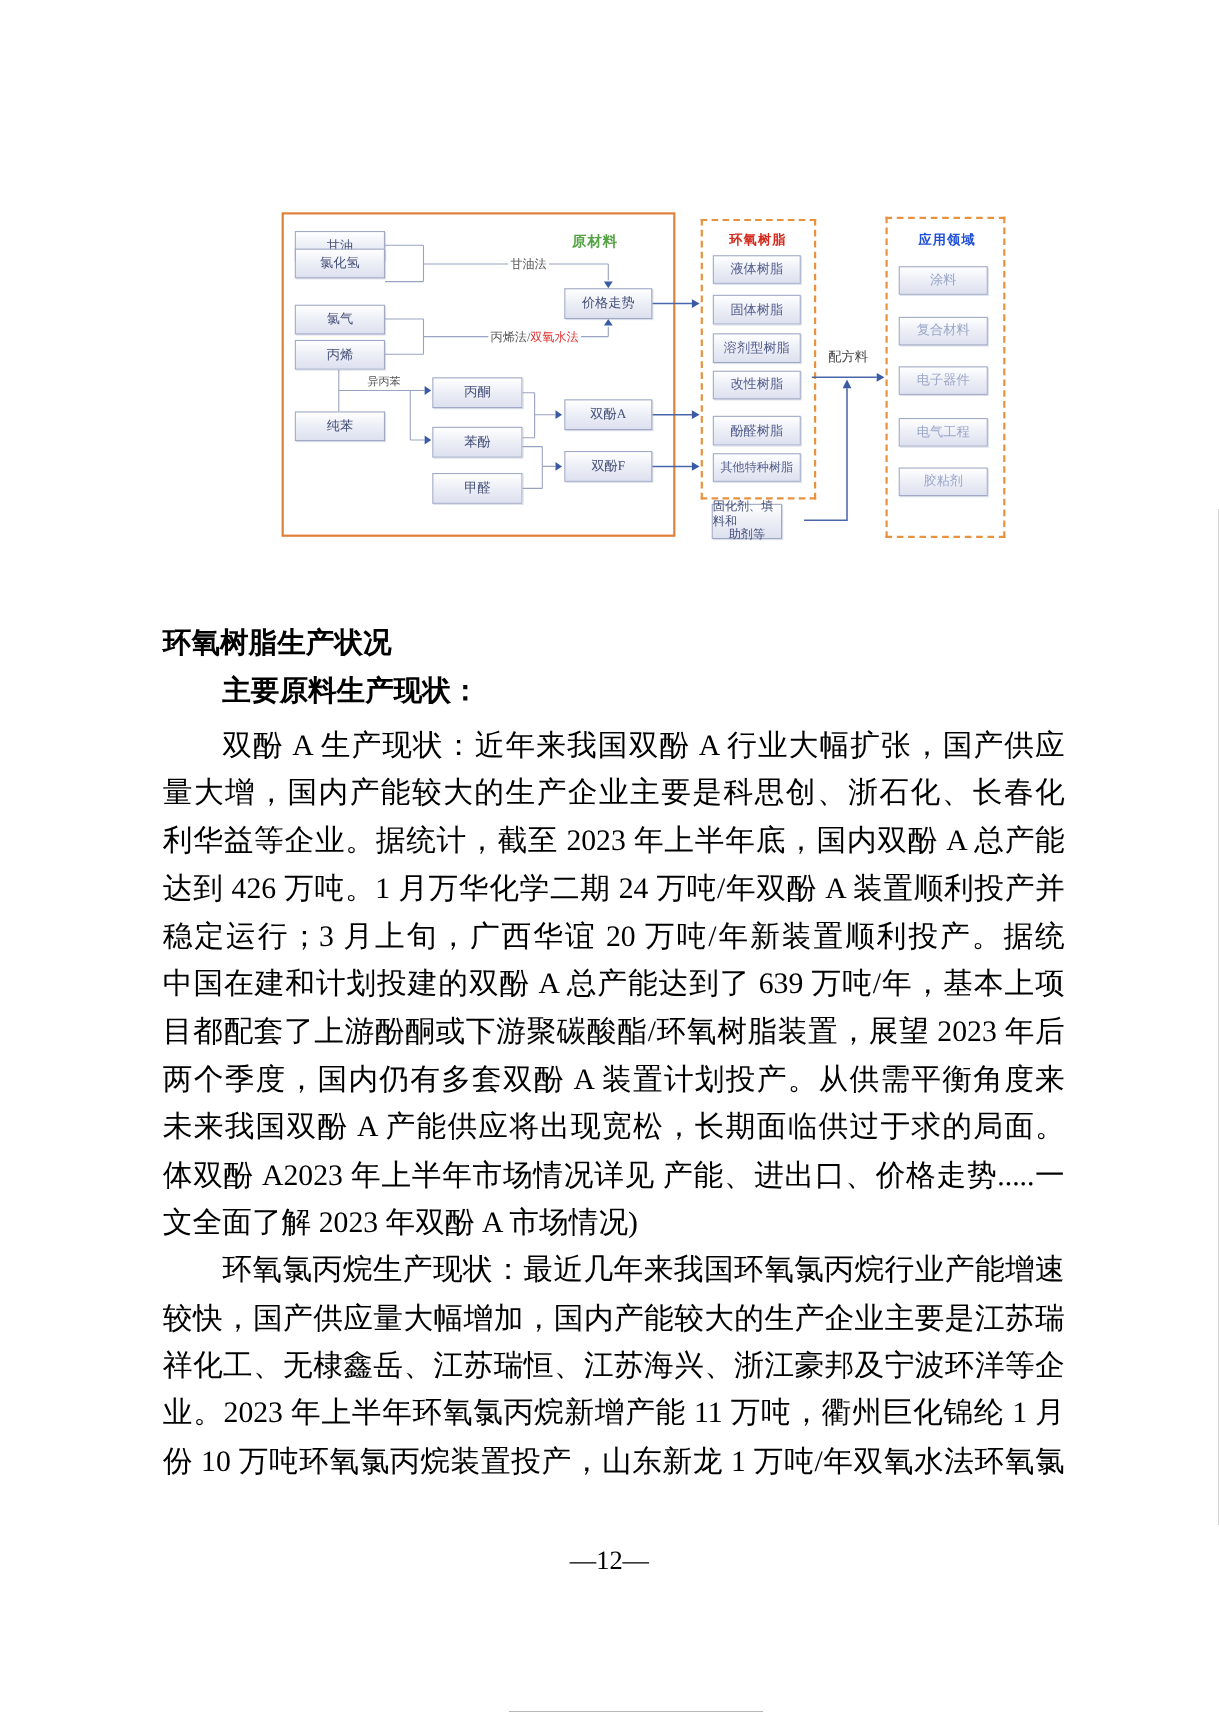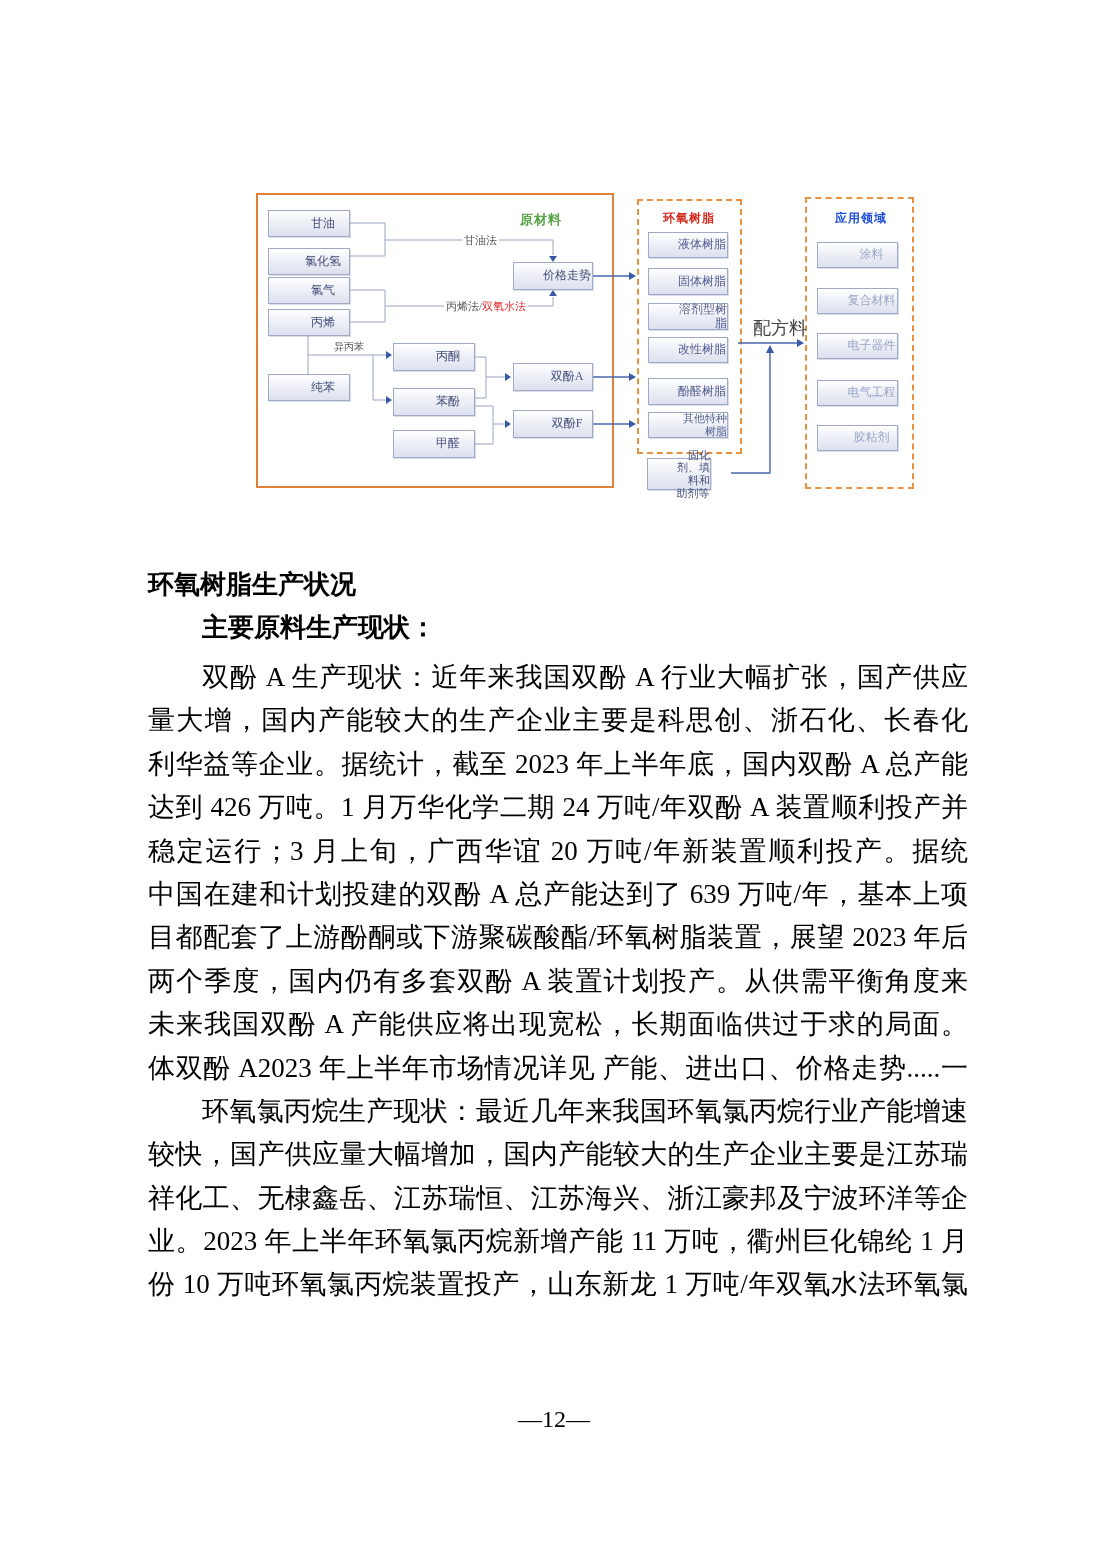--- a/index.html
+++ b/index.html
@@ -15,23 +15,22 @@
   .grp-title{position:absolute;font-weight:bold;font-size:13px;letter-spacing:1px;}
   .dsvg{position:absolute;left:0;top:0;pointer-events:none;}
   .ln{stroke:#9aa3c2;stroke-width:1;fill:none;}
   .lnd{stroke:#4a66aa;stroke-width:1.4;fill:none;}
   .ah{fill:#3b5aa5;stroke:none;}
   .dbox{
     position:absolute;box-sizing:border-box;
     background:linear-gradient(180deg,#ffffff 0%,#eef0f7 45%,#dde1ef 100%);
     border:1px solid #a0a9c6;
     display:flex;align-items:center;justify-content:center;
-    font-size:12px;color:#454f78;line-height:1.15;text-align:right;
+    font-size:12px;color:#454f78;line-height:1.15;text-align:left;
     box-shadow:1px 1px 0 rgba(150,160,190,.35);
-    padding-left:28px;
   }
   .dbox.mid{color:#545e8e;}
   .dbox.faint{color:#9aa6c8;}
   .dbox.small{font-size:11px;}
   .edge-label{position:absolute;font-size:11px;color:#555;background:#fff;padding:0 2px;white-space:nowrap;}
   .edge-label.noline{background:transparent;}
   .red-txt{color:#e03030;}
   
   .h-main{position:absolute;left:148px;top:567px;font-size:26px;font-weight:bold;color:#000;}
   .h-sub{position:absolute;left:202px;top:610px;font-size:26px;font-weight:bold;color:#000;}
@@ -74,21 +73,21 @@
       <polygon class="ah" points="629,420 629,428 636,424"></polygon>
       <polygon class="ah" points="797,339 797,347 804,343"></polygon>
       <polygon class="ah" points="766,353 774,353 770,345"></polygon>
     </svg>
 
     <div class="grp-title" style="left:520px;top:211px;color:#53a343;">原材料</div>
     <div class="grp-title" style="left:663px;top:210px;color:#d42a1e;font-size:12px;">环氧树脂</div>
     <div class="grp-title" style="left:835px;top:210px;color:#1d4ed8;font-size:12px;">应用领域</div>
 
     <div class="dbox" style="left:268px;top:210px;width:82px;height:27px;">甘油</div>
-    <div class="dbox" style="left:268px;top:248px;width:82px;height:27px;">氯化氢</div>
+    <div class="dbox" style="left:268px;top:226px;width:82px;height:27px;">氯化氢</div>
     <div class="dbox" style="left:268px;top:277px;width:82px;height:27px;">氯气</div>
     <div class="dbox" style="left:268px;top:309px;width:82px;height:27px;">丙烯</div>
     <div class="dbox" style="left:268px;top:374px;width:82px;height:27px;">纯苯</div>
     <div class="dbox" style="left:513px;top:262px;width:80px;height:28px;">价格走势</div>
     <div class="dbox" style="left:393px;top:343px;width:82px;height:28px;">丙酮</div>
     <div class="dbox" style="left:393px;top:388px;width:82px;height:28px;">苯酚</div>
     <div class="dbox" style="left:393px;top:430px;width:82px;height:28px;">甲醛</div>
     <div class="dbox" style="left:513px;top:363px;width:80px;height:28px;">双酚A</div>
     <div class="dbox" style="left:513px;top:410px;width:80px;height:28px;">双酚F</div>
 
@@ -108,37 +107,38 @@
     <div class="dbox faint" style="left:817px;top:288px;width:81px;height:26px;">复合材料</div>
     <div class="dbox faint" style="left:817px;top:333px;width:81px;height:26px;">电子器件</div>
     <div class="dbox faint" style="left:817px;top:380px;width:81px;height:26px;">电气工程</div>
     <div class="dbox faint" style="left:817px;top:425px;width:81px;height:26px;">胶粘剂</div>
 
     <div class="edge-label" style="left:462px;top:233px;">甘油法</div>
     <div class="edge-label" style="left:444px;top:299px;">
       <span>丙烯法/</span><span class="red-txt">双氧水法</span>
     </div>
     <div class="edge-label noline" style="left:332px;top:340px;font-size:10px;">异丙苯</div>
-    <div class="edge-label noline" style="left:751px;top:316px;font-size:18px;color:#444;">配方料</div>
+    <div class="edge-label noline" style="left:751px;top:316px;font-size:12px;color:#444;">配方料</div>
   </div>
 
   <div class="h-main">环氧树脂生产状况</div>
   <div class="h-sub">主要原料生产现状：</div>
 
   <div class="body-text" id="bodyText">
       <div class="line indent">双酚 A 生产现状：近年来我国双酚 A 行业大幅扩张，国产供应</div>
       <div class="line">量大增，国内产能较大的生产企业主要是科思创、浙石化、长春化工、</div>
       <div class="line">利华益等企业。据统计，截至 2023 年上半年底，国内双酚 A 总产能</div>
       <div class="line">达到 426 万吨。1 月万华化学二期 24 万吨/年双酚 A 装置顺利投产并</div>
       <div class="line">稳定运行；3 月上旬，广西华谊 20 万吨/年新装置顺利投产。据统计，</div>
       <div class="line">中国在建和计划投建的双酚 A 总产能达到了 639 万吨/年，基本上项</div>
       <div class="line">目都配套了上游酚酮或下游聚碳酸酯/环氧树脂装置，展望 2023 年后</div>
       <div class="line">两个季度，国内仍有多套双酚 A 装置计划投产。从供需平衡角度来看，</div>
       <div class="line">未来我国双酚 A 产能供应将出现宽松，长期面临供过于求的局面。(具</div>
       <div class="line">体双酚 A2023 年上半年市场情况详见 产能、进出口、价格走势.....一</div>
+      <div class="line last">文全面了解 2023 年双酚 A 市场情况)</div>
       <div class="line indent">环氧氯丙烷生产现状：最近几年来我国环氧氯丙烷行业产能增速</div>
       <div class="line">较快，国产供应量大幅增加，国内产能较大的生产企业主要是江苏瑞</div>
       <div class="line">祥化工、无棣鑫岳、江苏瑞恒、江苏海兴、浙江豪邦及宁波环洋等企</div>
       <div class="line">业。2023 年上半年环氧氯丙烷新增产能 11 万吨，衢州巨化锦纶 1 月</div>
       <div class="line">份 10 万吨环氧氯丙烷装置投产，山东新龙 1 万吨/年双氧水法环氧氯</div>
     </div>
 
   <div class="footer">—12—</div>
 </div>
 

